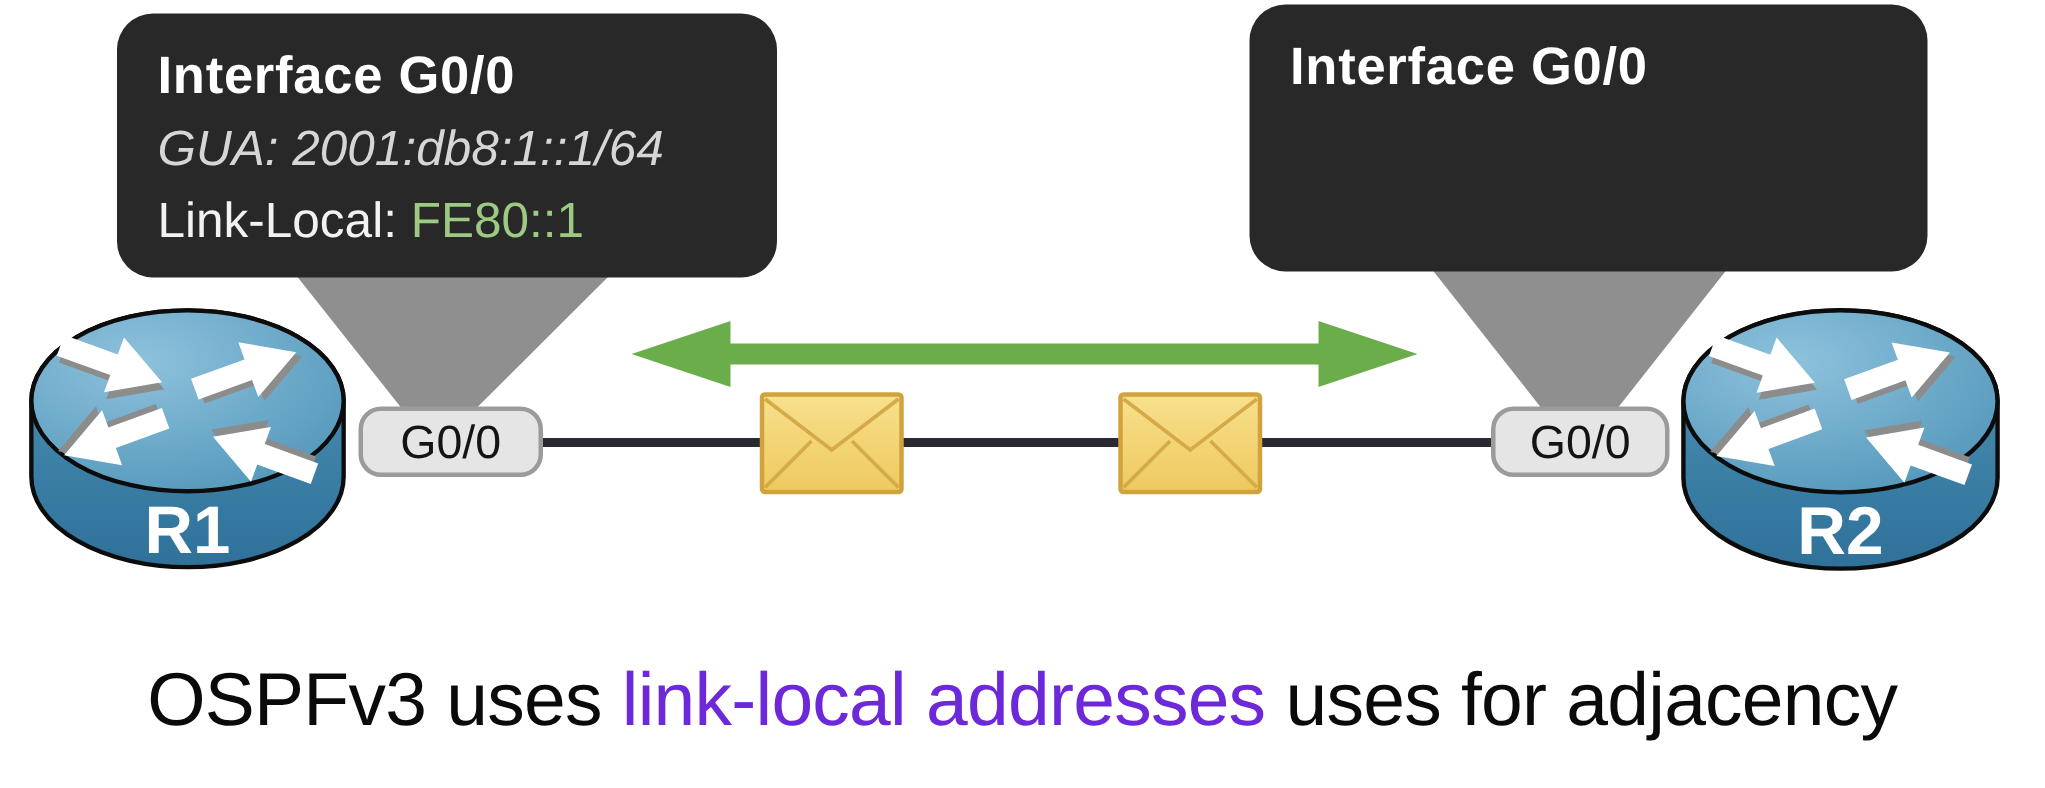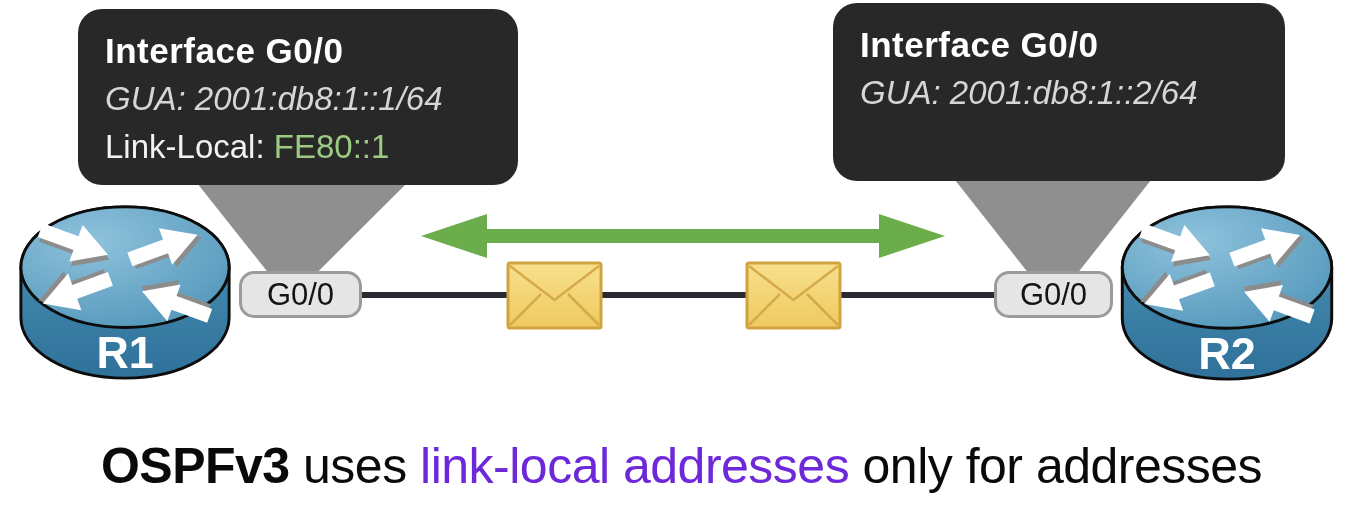--- a/index.html
+++ b/index.html
@@ -47,37 +47,36 @@
   .env-1{left:506px;top:261px;}
   .env-2{left:745px;top:261px;}
   .router-svg{position:absolute;z-index:2;}
   .router-1{left:17px;top:201px;}
   .router-2{left:1118px;top:201px;}
   
   .caption{
     position:absolute;left:0;right:0;top:437px;text-align:center;
     font-size:50px;color:#0a0a0a;letter-spacing:-0.5px;white-space:pre;z-index:5;
   }
-  .caption .lead{font-weight:700;}
+  .caption .lead{font-weight:400;}
   .caption .hl{color:#6d28d9;}
 </style>
 </head>
 <body>
 
 <div class="stage">
 
   <div class="callout callout-left">
     <div class="t-title">Interface G0/0</div>
     <div class="t-gua">GUA: 2001:db8:1::1/64</div>
     <div class="t-ll"><span>Link-Local: </span><span class="green">FE80::1</span></div>
   </div>
 
   <div class="callout callout-right">
     <div class="t-title">Interface G0/0</div>
-    <div class="t-gua">GUA: 2001:db8:1::2/64</div>
   </div>
 
   <div class="funnel funnel-left"></div>
   <div class="funnel funnel-right"></div>
 
   <div class="link-line"></div>
 
   <svg class="arrow-svg" width="528" height="48" viewBox="0 0 528 48">
     <polygon points="2,24 68,2 68,17 460,17 460,2 526,24 460,46 460,31 68,31 68,46" fill="#6cad4b"></polygon>
   </svg>
@@ -138,15 +137,15 @@
   <svg class="router-svg router-2" width="218" height="184" viewBox="0 0 222 188">
     <path d="M4,68 A107,62 0 0 1 218,68 L218,120 A107,62 0 0 1 4,120 Z" fill="url(#gBody)" stroke="#0c0c0c" stroke-width="3"></path>
     <ellipse cx="111" cy="68" rx="107" ry="62" fill="url(#gTop)" stroke="#0c0c0c" stroke-width="3"></ellipse>
     <use href="#arrows4"></use>
     <text x="111" y="172" text-anchor="middle" font-size="46" font-weight="bold" fill="#ffffff" font-family="Liberation Sans, sans-serif">R2</text>
   </svg>
 
   <div class="port port-left">G0/0</div>
   <div class="port port-right">G0/0</div>
 
-  <div class="caption"><span class="lead">OSPFv3</span><span> uses </span><span class="hl">link-local addresses</span><span> only for addresses</span></div>
+  <div class="caption"><span class="lead">OSPFv3</span><span> uses </span><span class="hl">link-local addresses</span><span> uses for adjacency</span></div>
 
 </div>
 
 </body></html>

